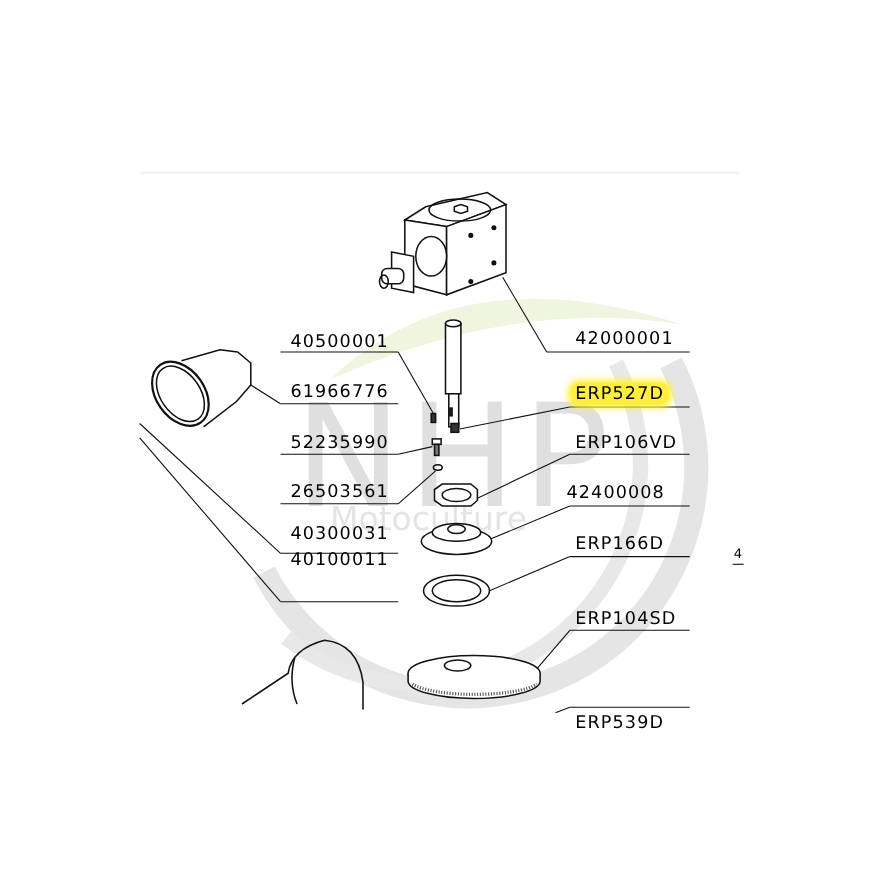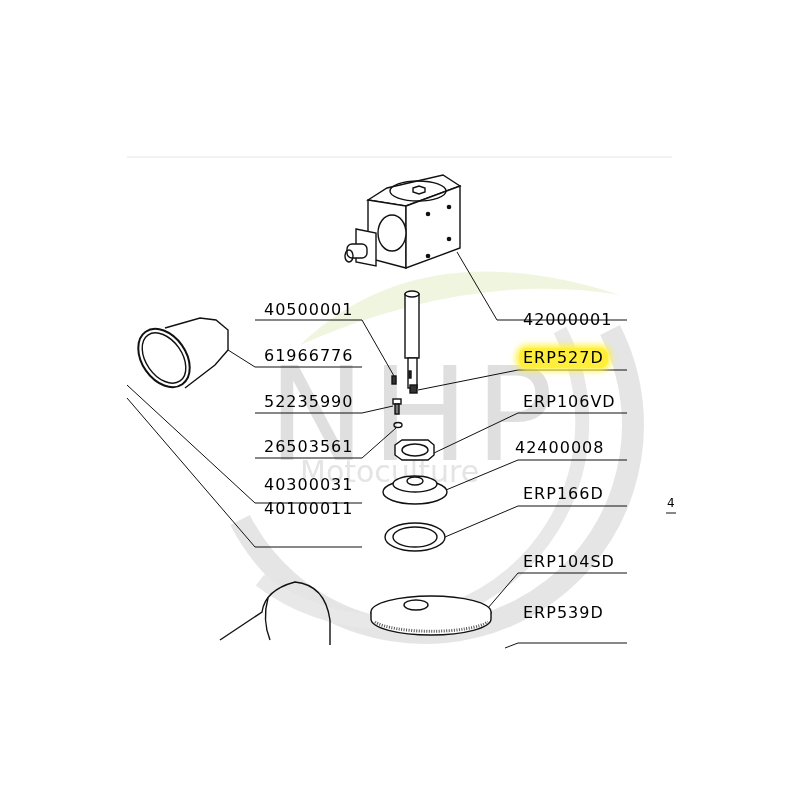--- a/index.html
+++ b/index.html
@@ -122,20 +122,20 @@
   </g>
 </svg>
 
 <div class="lbl" style="left:264px;top:301px">40500001</div>
 <div class="lbl" style="left:264px;top:347px">61966776</div>
 <div class="lbl" style="left:264px;top:393px">52235990</div>
 <div class="lbl" style="left:264px;top:438px">26503561</div>
 <div class="lbl" style="left:264px;top:476px">40300031</div>
 <div class="lbl" style="left:264px;top:500px">40100011</div>
 
-<div class="lbl" style="left:523px;top:311px">42000001</div>
+<div class="lbl" style="left:523px;top:299px">42000001</div>
 <div class="lbl hl" style="left:523px;top:348px">ERP527D</div>
 <div class="lbl" style="left:523px;top:393px">ERP106VD</div>
 <div class="lbl" style="left:515px;top:439px">42400008</div>
 <div class="lbl" style="left:523px;top:485px">ERP166D</div>
 <div class="lbl" style="left:523px;top:553px">ERP104SD</div>
-<div class="lbl" style="left:523px;top:604px">ERP539D</div>
+<div class="lbl" style="left:523px;top:648px">ERP539D</div>
 <div class="lbl" style="left:667px;top:494px;font-size:12px">4</div>
 
 </body></html>

